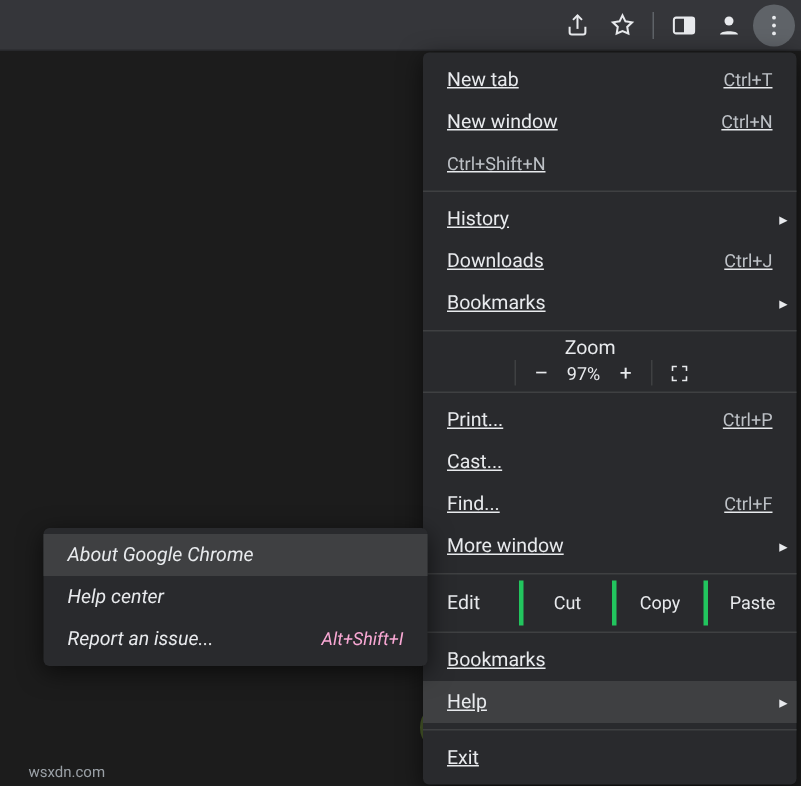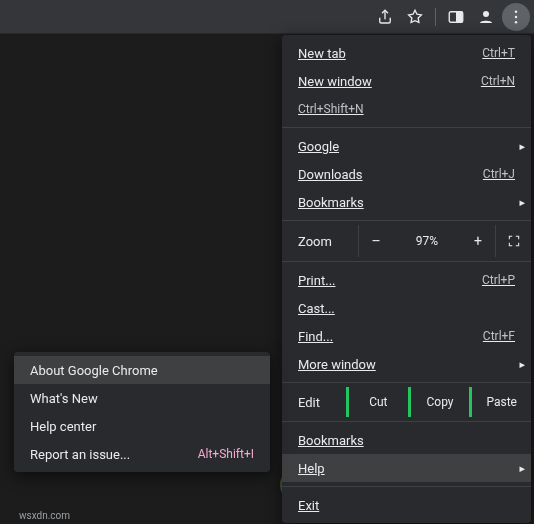--- a/index.html
+++ b/index.html
@@ -93,21 +93,21 @@
     .menu hr {
       border: none;
       border-top: 1px solid #3f4042;
       margin: 4px 0;
     }
     
     .zoom-row {
       display: flex;
       align-items: center;
       height: 32px;
-      padding-left: 16px;
+      flex-direction: column;
     }
     .zoom-row .zlabel { width: 60px; }
     .zoom-row .zbox {
       flex: 1;
       display: flex;
       align-items: center;
       justify-content: space-between;
       border-left: 1px solid #3f4042;
       height: 100%;
     }
@@ -152,27 +152,28 @@
       display: flex;
       align-items: center;
       justify-content: center;
       font-size: 12px;
       border-left: 3px solid #22c55e;
     }
     
     .submenu {
       position: absolute;
       top: 352px;
-      left: 14px;
+      left: 29px;
       width: 256px;
       background: #292a2d;
       border-radius: 4px;
       box-shadow: 0 4px 16px rgba(0,0,0,0.6);
       padding: 4px 0;
       z-index: 25;
+      font-style: italic;
     }
     .submenu .row {
       display: flex;
       align-items: center;
       height: 28px;
       padding: 0 16px;
       color: #e8eaed;
     }
     .submenu .row.hover { background: #3f4042; }
     .submenu .row .label { flex: 1; }
@@ -247,21 +248,21 @@
   <div class="row">
     <span class="label">New window</span>
     <span class="kbd">Ctrl+N</span>
   </div>
   <div class="row">
     <span class="kbd">Ctrl+Shift+N</span>
   </div>
   <hr>
 
   <div class="row">
-    <span class="label">Google</span>
+    <span class="label">History</span>
     <span class="chev">▸</span>
   </div>
   <div class="row">
     <span class="label">Downloads</span>
     <span class="kbd">Ctrl+J</span>
   </div>
   <div class="row">
     <span class="label">Bookmarks</span>
     <span class="chev">▸</span>
   </div>
@@ -324,23 +325,20 @@
   <div class="row">
     <span class="label">Exit</span>
   </div>
 </div>
 
 <div class="submenu">
   <div class="row hover">
     <span class="label">About Google Chrome</span>
   </div>
   <div class="row">
-    <span class="label">What's New</span>
-  </div>
-  <div class="row">
     <span class="label">Help center</span>
   </div>
   <div class="row">
     <span class="label">Report an issue...</span>
     <span class="kbd">Alt+Shift+I</span>
   </div>
 </div>
 
 <div class="watermark">
   <svg width="34" height="34" viewBox="0 0 34 34">

